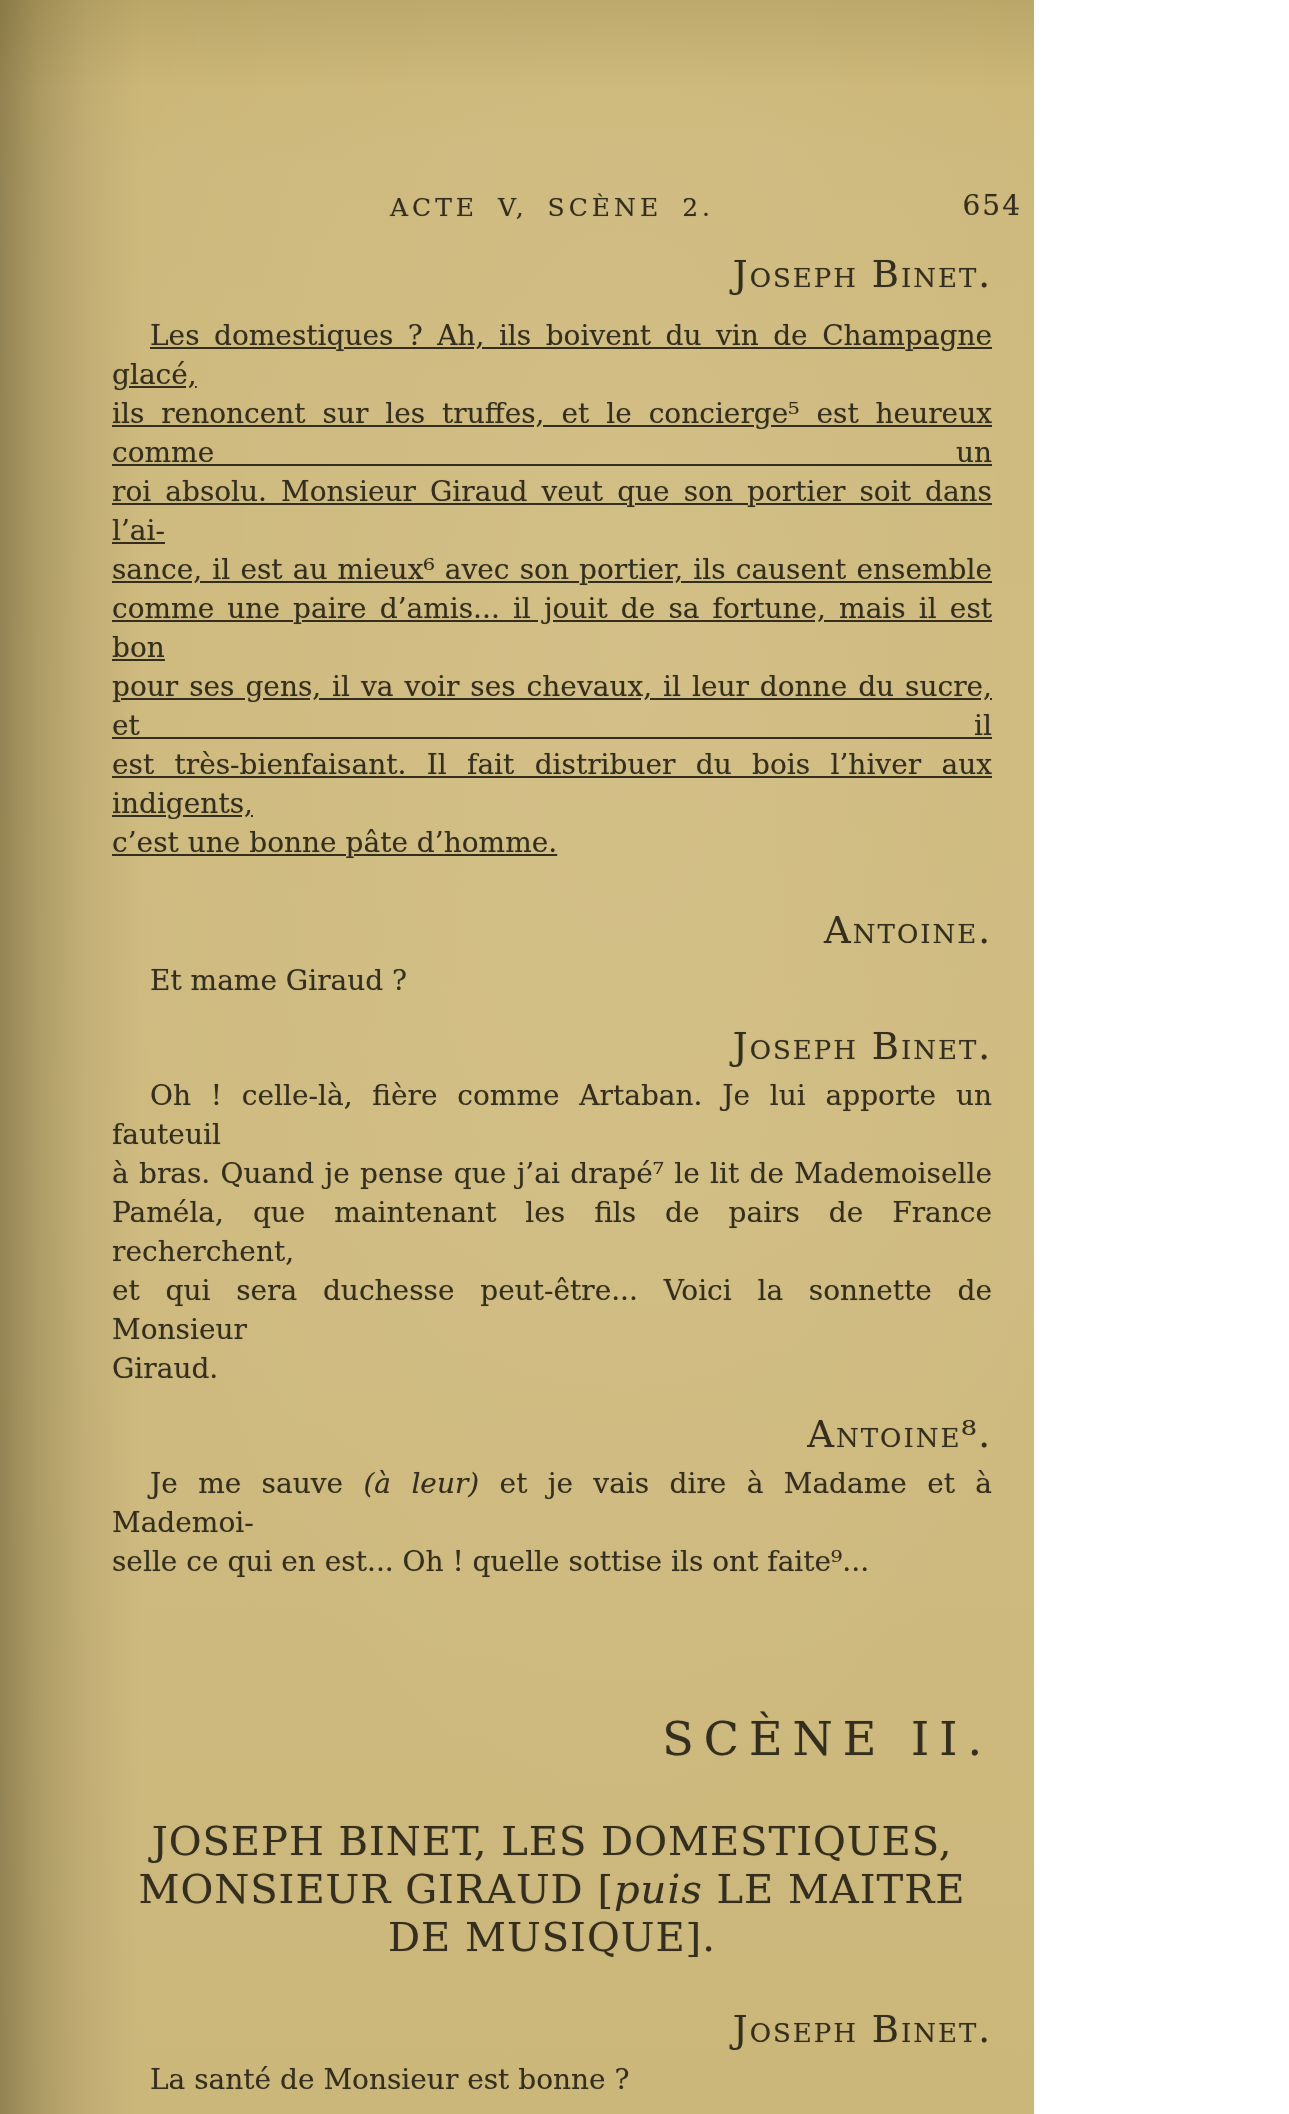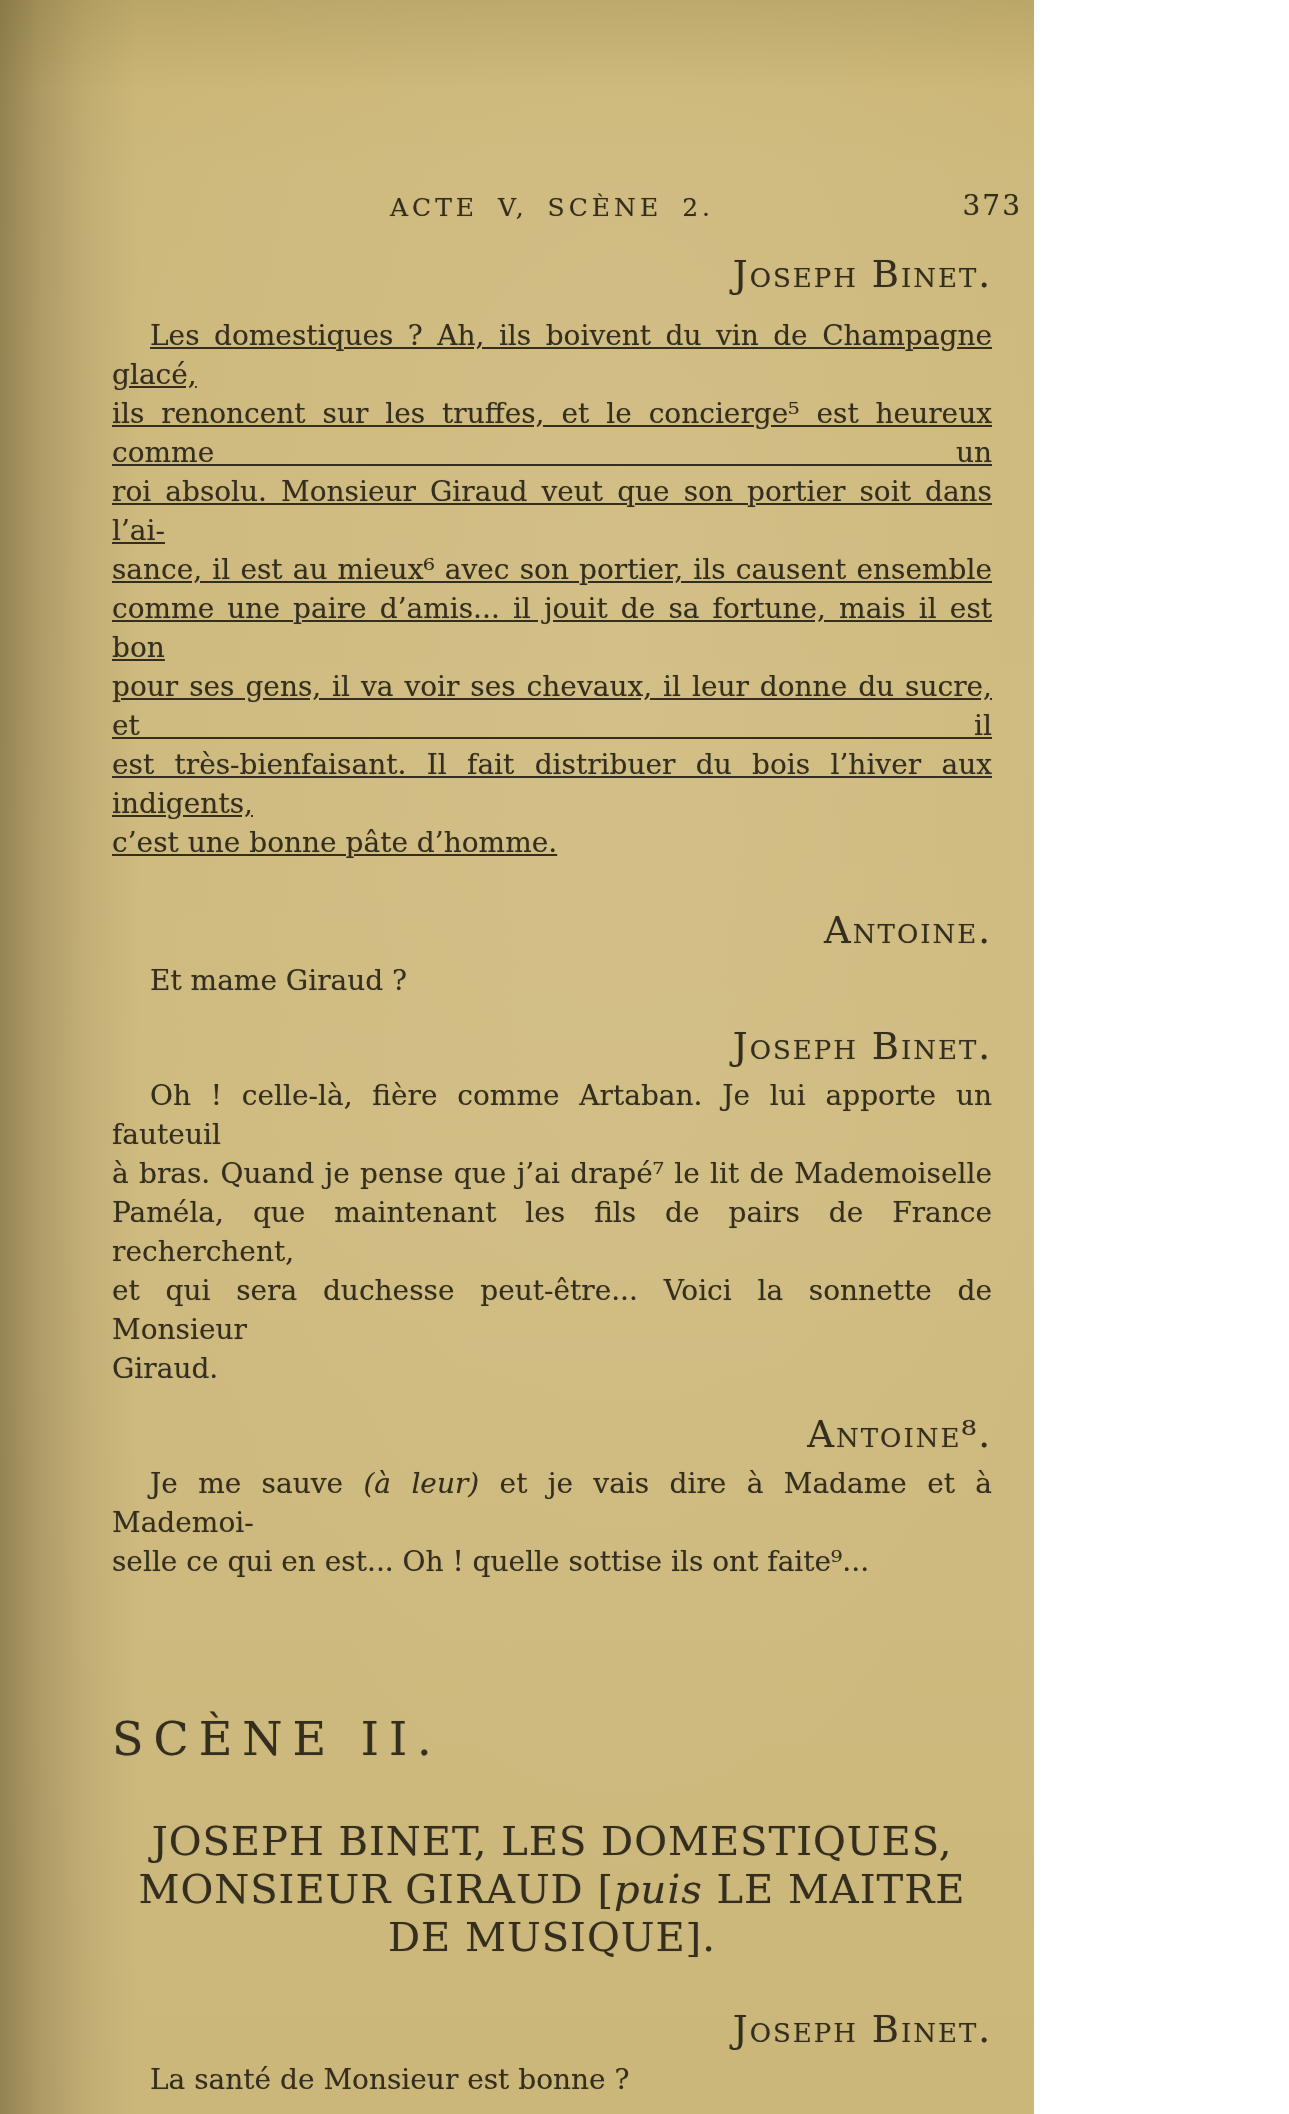--- a/index.html
+++ b/index.html
@@ -91,21 +91,21 @@
 
   .m-sp1   { margin-top: 34px; }  
   .m-par   { margin-top: 24px; text-decoration: underline; }  
   .m-sp2   { margin-top: 52px; }  
   .m-dlg   { margin-top: 13px; }  
   .m-sp3   { margin-top: 30px; }  
   .m-par2  { margin-top: 12px; }
 
   .scene-title {
     margin: 128px 0 0 0;
-    text-align: left;
+    text-align: right;
     font-weight: normal;
     font-size: 46px;
     line-height: 60px;
     letter-spacing: 10px;
   }
   .cast {
     margin-top: 48px;
     text-align: center;
     font-size: 40px;
     line-height: 48px;
@@ -113,21 +113,21 @@
   }
 </style>
 </head>
 <body>
 
 <div class="page">
   <div class="content">
 
     <div class="pagehead ink">
       <span>ACTE V, SCÈNE 2.</span>
-      <span class="pagenum">373</span>
+      <span class="pagenum">654</span>
     </div>
 
     <div class="speaker ink m-sp1">Joseph Binet.</div>
     <div class="para ink m-par">
       <div class="jline indent">Les domestiques ? Ah, ils boivent du vin de Champagne glacé,</div>
       <div class="jline">ils renoncent sur les truffes, et le concierge⁵ est heureux comme un</div>
       <div class="jline">roi absolu. Monsieur Giraud veut que son portier soit dans l’ai-</div>
       <div class="jline">sance, il est au mieux⁶ avec son portier, ils causent ensemble</div>
       <div class="jline">comme une paire d’amis... il jouit de sa fortune, mais il est bon</div>
       <div class="jline">pour ses gens, il va voir ses chevaux, il leur donne du sucre, et il</div>

